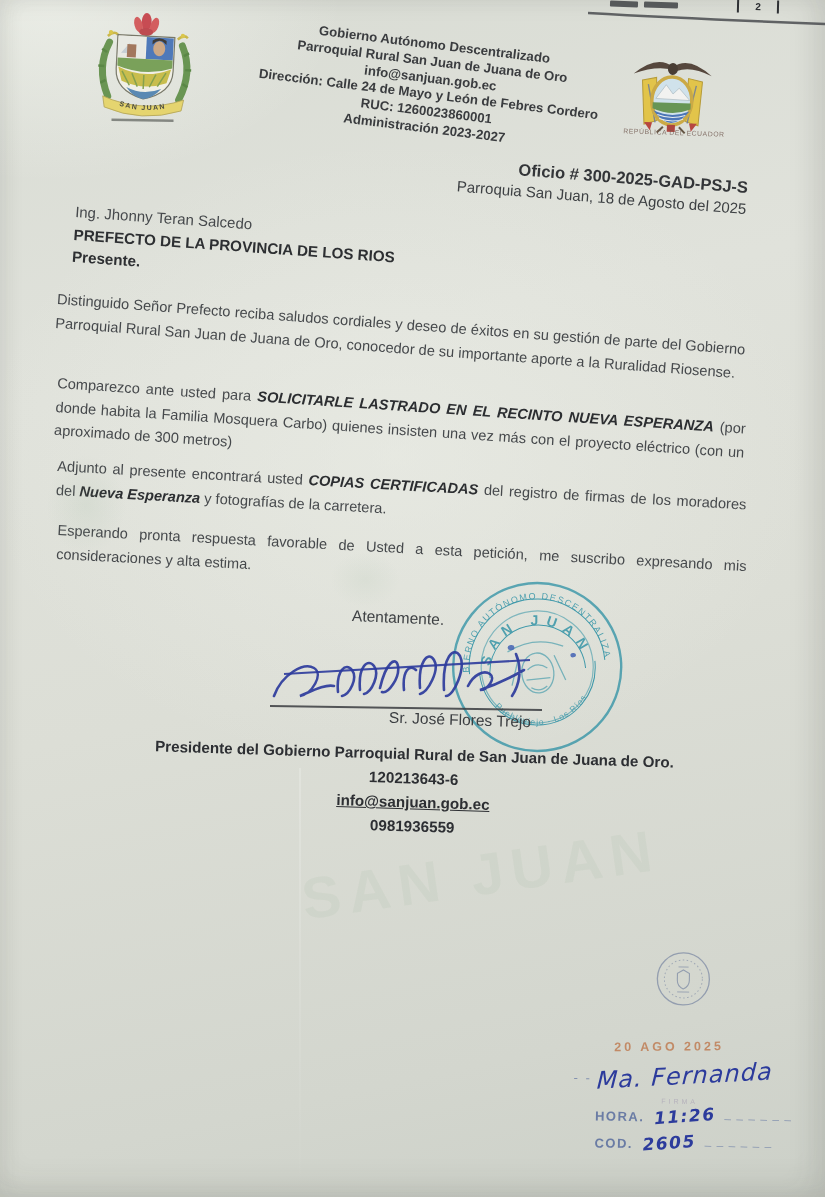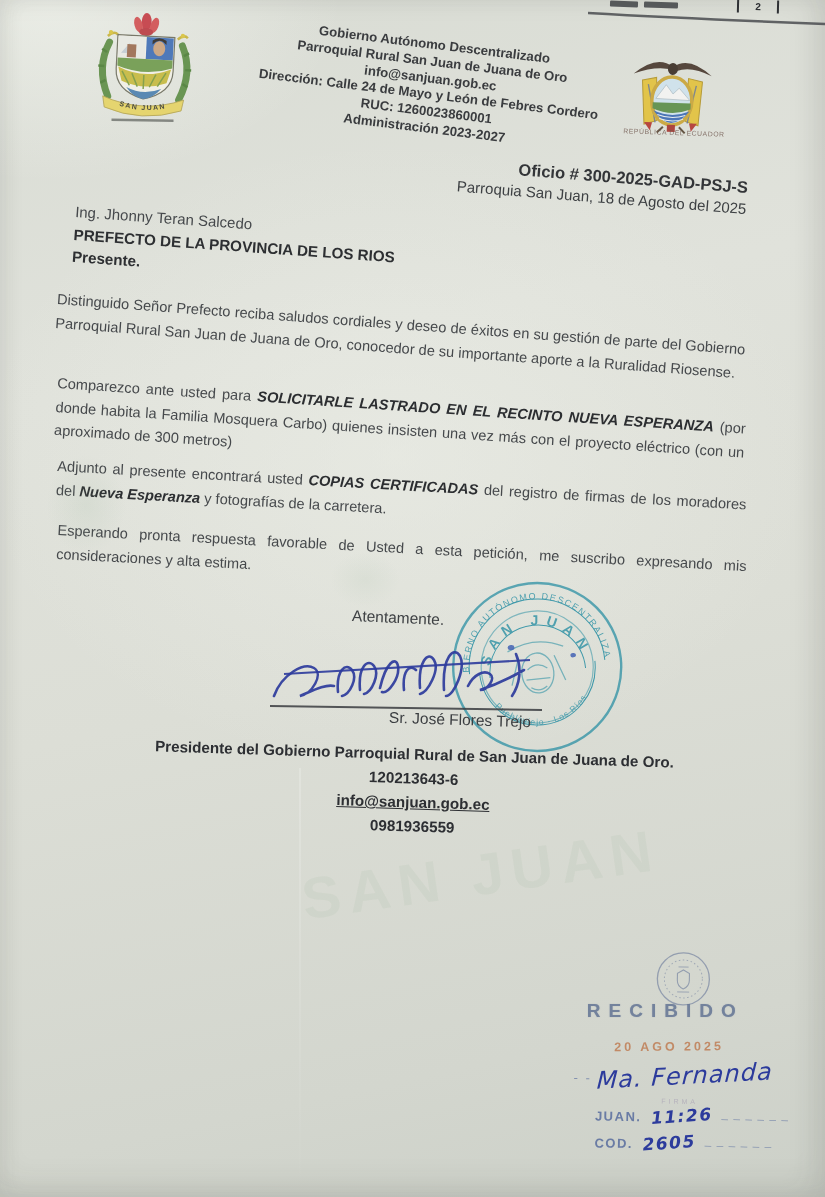--- a/index.html
+++ b/index.html
@@ -226,29 +226,28 @@
 
   <div class="abs received">
     <svg class="mini-stamp" width="62" height="62" viewBox="0 0 62 62">
       <g stroke="rgba(95,112,150,.55)" fill="none">
         <circle cx="31" cy="31" r="26" stroke-width="1.3"></circle>
         <circle cx="31" cy="31" r="19" stroke-width="1" stroke-dasharray="1.5,2.5" opacity="0.8"></circle>
         <path d="M31,22 l6,3.5 v7 q0,6 -6,8.5 q-6,-2.5 -6,-8.5 v-7 z" stroke-width="1.1"></path>
         <path d="M26,19 h10 M25,44 h12" stroke-width="1.2" opacity="0.7"></path>
       </g>
     </svg>
-    <div class="recibido">RECIBIDO</div>
     <div class="date-stamp">20 AGO 2025</div>
     <div class="sig-row">
       <span class="pre-dash">- -</span>
       <span class="hand hand-name">Ma. Fernanda</span>
     </div>
     <div class="firma-faint">FIRMA</div>
     <div class="stamp-row row-hora">
-      <span>JUAN.</span>
+      <span>HORA.</span>
       <span class="hand hand-val">11:26</span>
       <span class="leader">– – – – – –</span>
     </div>
     <div class="stamp-row row-cod">
       <span>COD.</span>
       <span class="hand hand-val">2605</span>
       <span class="leader">– – – – – –</span>
     </div>
   </div>
 

